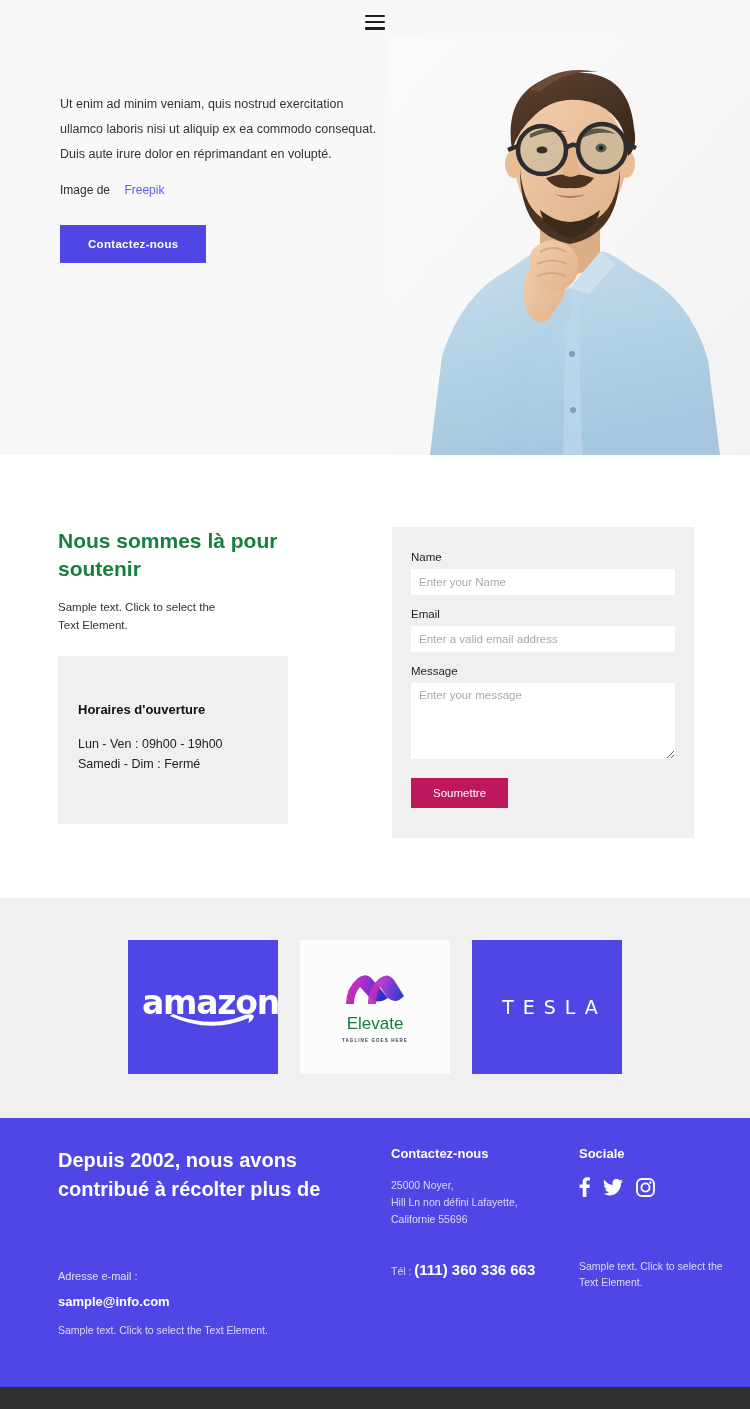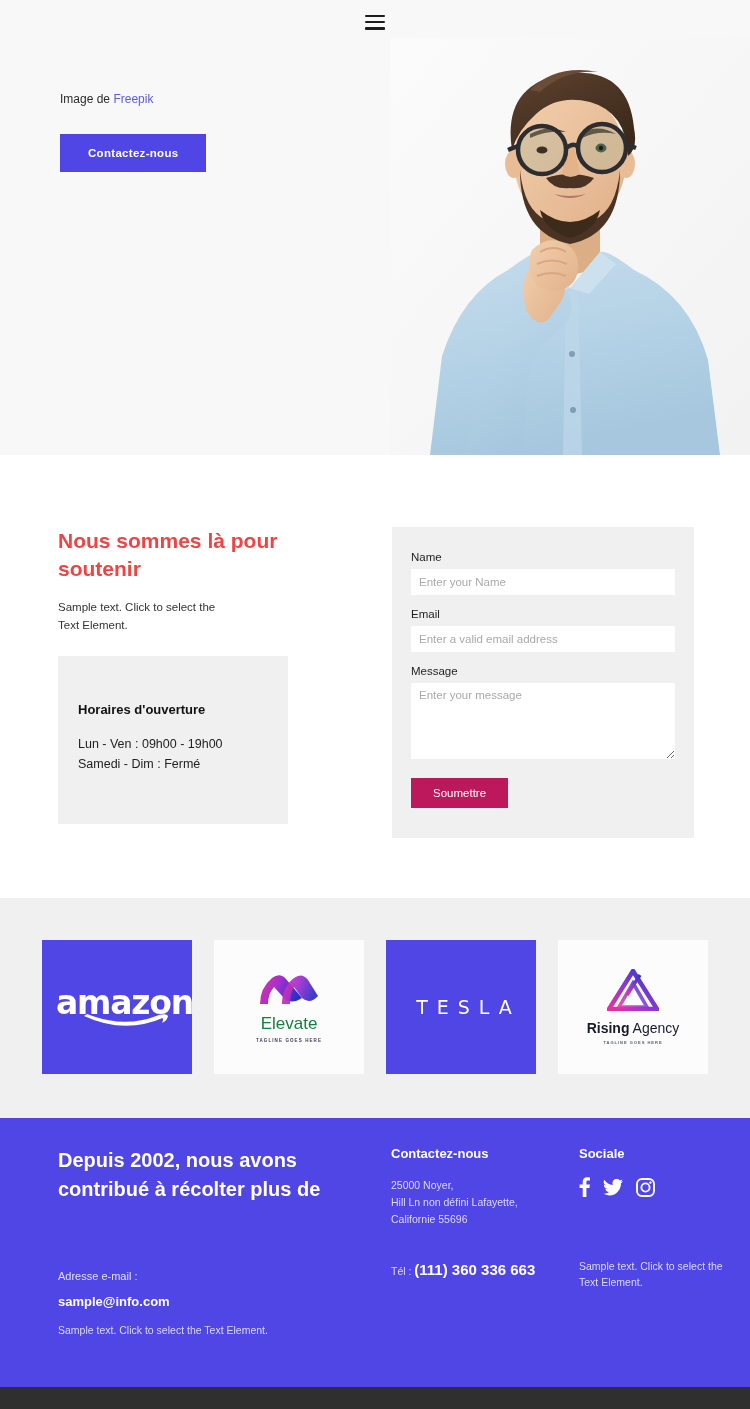--- a/index.html
+++ b/index.html
@@ -74,21 +74,21 @@
     line-height: 2.0;
     color: #333333;
     width: 320px;
     margin-bottom: 16px;
   }
   .hero-credit {
     font-size: 12px;
     color: #2b2b2b;
     margin-bottom: 28px;
   }
-  .hero-credit a { color: #5a5ae8; text-decoration: none; }
+  .hero-credit a { color: #5a5ae8; text-decoration: none; margin-left: 11px; }
   .btn-primary {
     display: inline-block;
     background: #4f46e5;
     color: #ffffff;
     font-size: 11.5px;
     font-weight: 700;
     letter-spacing: 0.3px;
     padding: 13px 28px;
     border: none;
     cursor: pointer;
@@ -103,21 +103,21 @@
     align-items: flex-start;
   }
   .support-left {
     width: 290px;
     margin-left: 58px;
   }
   .support-title {
     font-size: 21px;
     line-height: 1.35;
     font-weight: 700;
-    color: #ef4444;
+    color: #15803d;
     margin-bottom: 14px;
     width: 250px;
   }
   .support-sub {
     font-size: 11.5px;
     line-height: 1.6;
     color: #333333;
     width: 165px;
     margin-bottom: 22px;
   }
@@ -417,20 +417,21 @@
         <path d="M236 106 L246 110"></path>
       </g>
 
       <ellipse cx="152" cy="112" rx="5.5" ry="3.6" fill="#3a3228"></ellipse>
       <ellipse cx="211" cy="110" rx="5.5" ry="4.4" fill="#4c6350"></ellipse>
       <circle cx="211" cy="110" r="2.2" fill="#221a12"></circle>
     </svg>
   </div>
 
   <div class="hero-content">
+    <p class="hero-para">Ut enim ad minim veniam, quis nostrud exercitation ullamco laboris nisi ut aliquip ex ea commodo consequat. Duis aute irure dolor en réprimandant en volupté.</p>
     <div class="hero-credit">
       <span>Image de </span><a href="#">Freepik</a>
     </div>
     <button class="btn-primary">Contactez-nous</button>
   </div>
 </section>
 
 <section class="support">
 
   <div class="support-left">
@@ -482,36 +483,20 @@
         <path d="M24 32 Q24 15 36 6 Q44 0 50 8 L60 24 Q52 33 44 26 L36 15 Q32 22 32 32 Z" fill="url(#elg)" opacity="0.93"></path>
       </svg>
       <div class="elevate-name">Elevate</div>
       <div class="elevate-tag">TAGLINE GOES HERE</div>
     </div>
 
     <div class="logo-card purple">
       <div class="tesla-word">TESLA</div>
     </div>
 
-    <div class="logo-card white">
-      <svg width="52" height="42" viewBox="0 0 52 42">
-        <defs>
-          <linearGradient id="rag" x1="0" y1="1" x2="1" y2="0">
-            <stop offset="0%" stop-color="#e8319c"></stop>
-            <stop offset="45%" stop-color="#8b3ad3"></stop>
-            <stop offset="100%" stop-color="#2b37c9"></stop>
-          </linearGradient>
-        </defs>
-        <path d="M26 2 L50 40 L2 40 Z" fill="none" stroke="url(#rag)" stroke-width="4.5"></path>
-        <path d="M26 14 L40 38 L12 38 Z" fill="none" stroke="url(#rag)" stroke-width="3.5" opacity="0.85"></path>
-        <path d="M20 26 L33 6" stroke="url(#rag)" stroke-width="3.5" fill="none"></path>
-      </svg>
-      <div class="rising-name"><b>Rising</b><span> Agency</span></div>
-      <div class="rising-tag">TAGLINE GOES HERE</div>
-    </div>
 
   </div>
 </section>
 
 <footer class="footer">
 
   <div class="footer-col-1">
     <div class="footer-heading">Depuis 2002, nous avons contribué à récolter plus de</div>
     <div class="footer-label">Adresse e-mail :</div>
     <div class="footer-email">sample@info.com</div>

